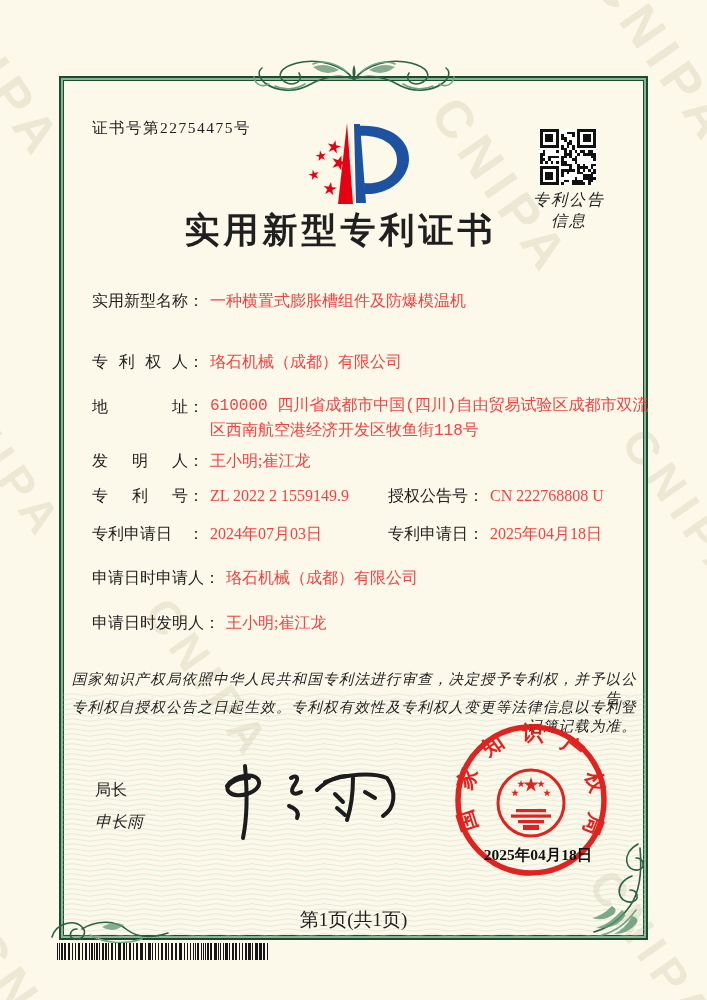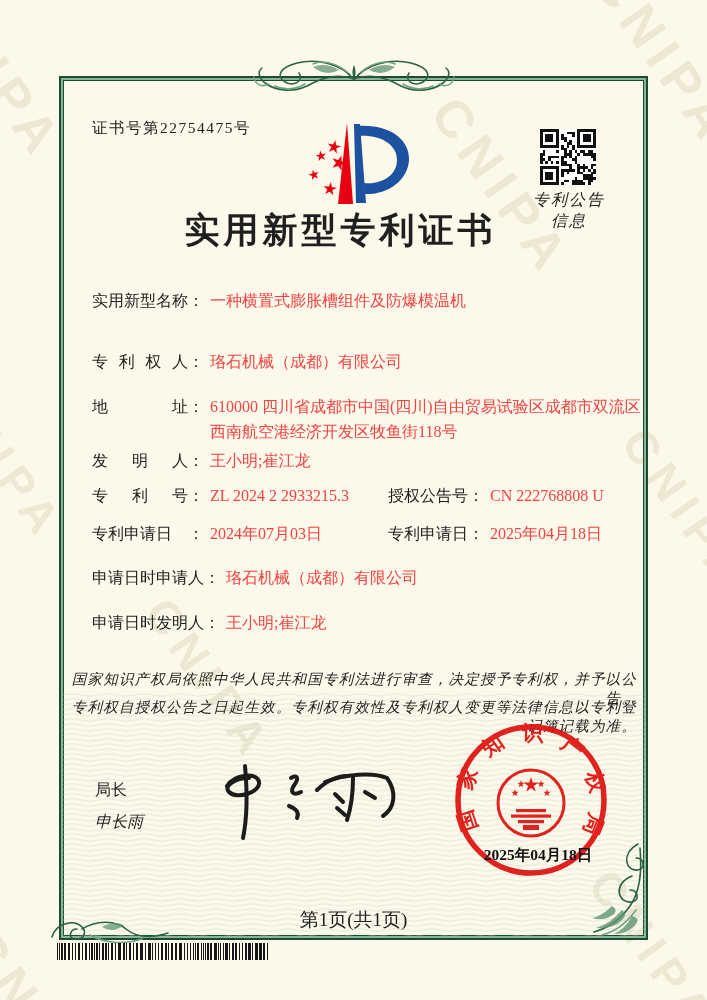--- a/index.html
+++ b/index.html
@@ -34,21 +34,21 @@
   .title{position:absolute;left:0;top:207px;width:681px;text-align:center;
          font-size:35px;font-weight:bold;letter-spacing:4px;}
   
   .row{position:absolute;left:92px;font-size:16px;line-height:25px;white-space:nowrap;}
   .rowR{position:absolute;left:388px;font-size:16px;line-height:25px;white-space:nowrap;}
   .lab{display:inline-block;width:96px;vertical-align:top;}
   .lab.spread{text-align:justify;text-align-last:justify;}
   .lab.auto{width:auto;font-family:Liberation Serif, serif;}
   .colon{display:inline-block;vertical-align:top;margin-right:6px;}
   .val{display:inline-block;vertical-align:top;color:#ef4444;}
-  .val.wrap{white-space:normal;width:440px;}
+  .val.wrap{white-space:normal;width:440px;font-family:Liberation Mono, monospace;}
   
   .stmt{position:absolute;left:70px;width:567px;text-align:right;
         font-size:14.5px;font-style:italic;letter-spacing:1.2px;color:#222;}
   
   .sigT{position:absolute;left:95px;top:780px;font-size:16px;
         font-family:"Liberation Sans","DejaVu Sans",sans-serif;text-align:right;}
   .sigN{position:absolute;left:95px;top:812px;font-size:16px;
         font-family:"Liberation Sans","DejaVu Sans",sans-serif;font-style:italic;}
   
   .sealDate{position:absolute;left:476px;top:845px;width:124px;text-align:center;
@@ -322,21 +322,21 @@
 <div class="row" style="top:349px">
   <span class="lab spread">专利权人</span><span class="colon">：</span><span class="val">珞石机械（成都）有限公司</span>
 </div>
 <div class="row" style="top:394px">
   <span class="lab spread">地址</span><span class="colon">：</span><span class="val wrap">610000 四川省成都市中国(四川)自由贸易试验区成都市双流区西南航空港经济开发区牧鱼街118号</span>
 </div>
 <div class="row" style="top:448px">
   <span class="lab spread">发明人</span><span class="colon">：</span><span class="val">王小明;崔江龙</span>
 </div>
 <div class="row" style="top:483px">
-  <span class="lab spread">专利号</span><span class="colon">：</span><span class="val">ZL 2024 2 2933215.3</span>
+  <span class="lab spread">专利号</span><span class="colon">：</span><span class="val">ZL 2022 2 1559149.9</span>
 </div>
 <div class="rowR" style="top:483px">
   <span class="lab auto">授权公告号</span><span class="colon">：</span><span class="val">CN 222768808 U</span>
 </div>
 <div class="row" style="top:521px">
   <span class="lab">专利申请日</span><span class="colon">：</span><span class="val">2024年07月03日</span>
 </div>
 <div class="rowR" style="top:521px">
   <span class="lab auto">专利申请日</span><span class="colon">：</span><span class="val">2025年04月18日</span>
 </div>

